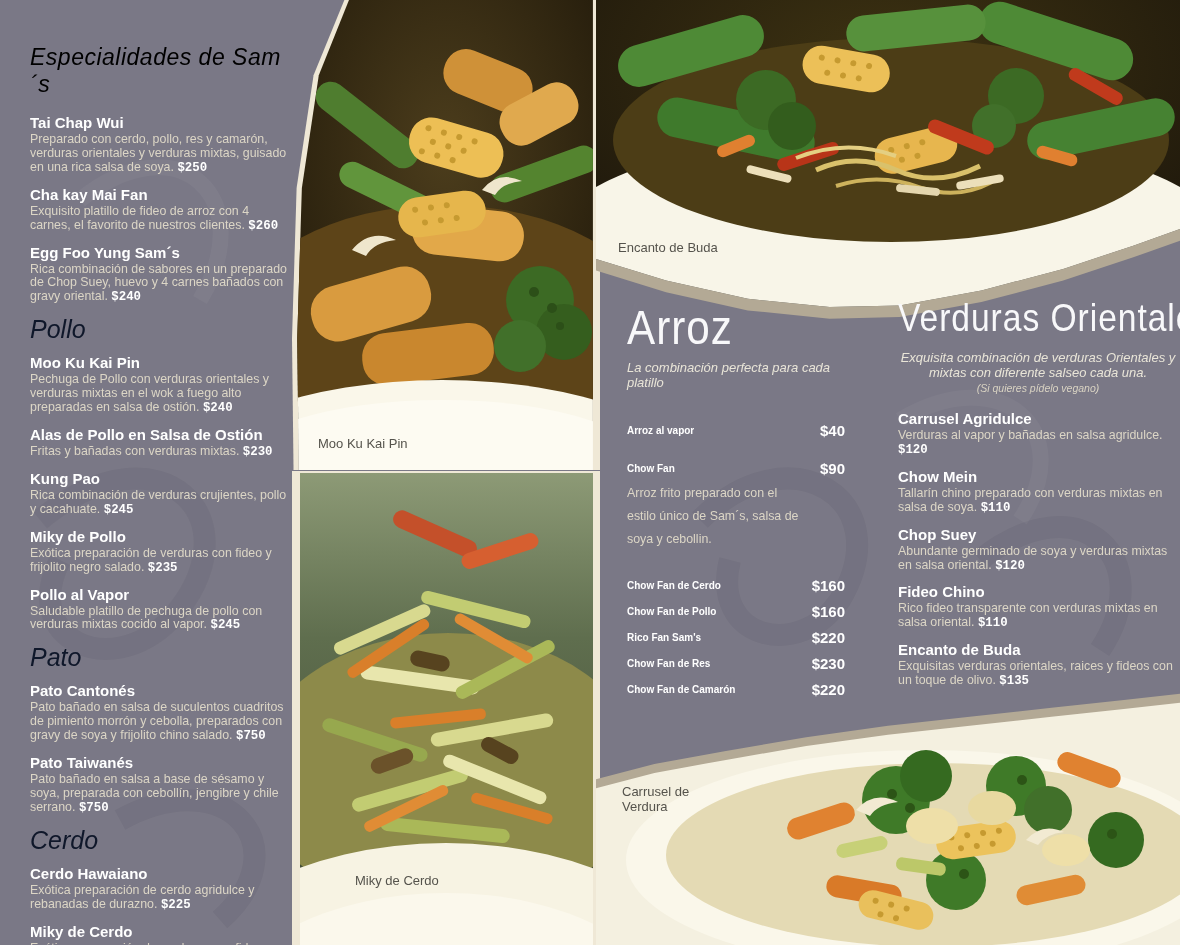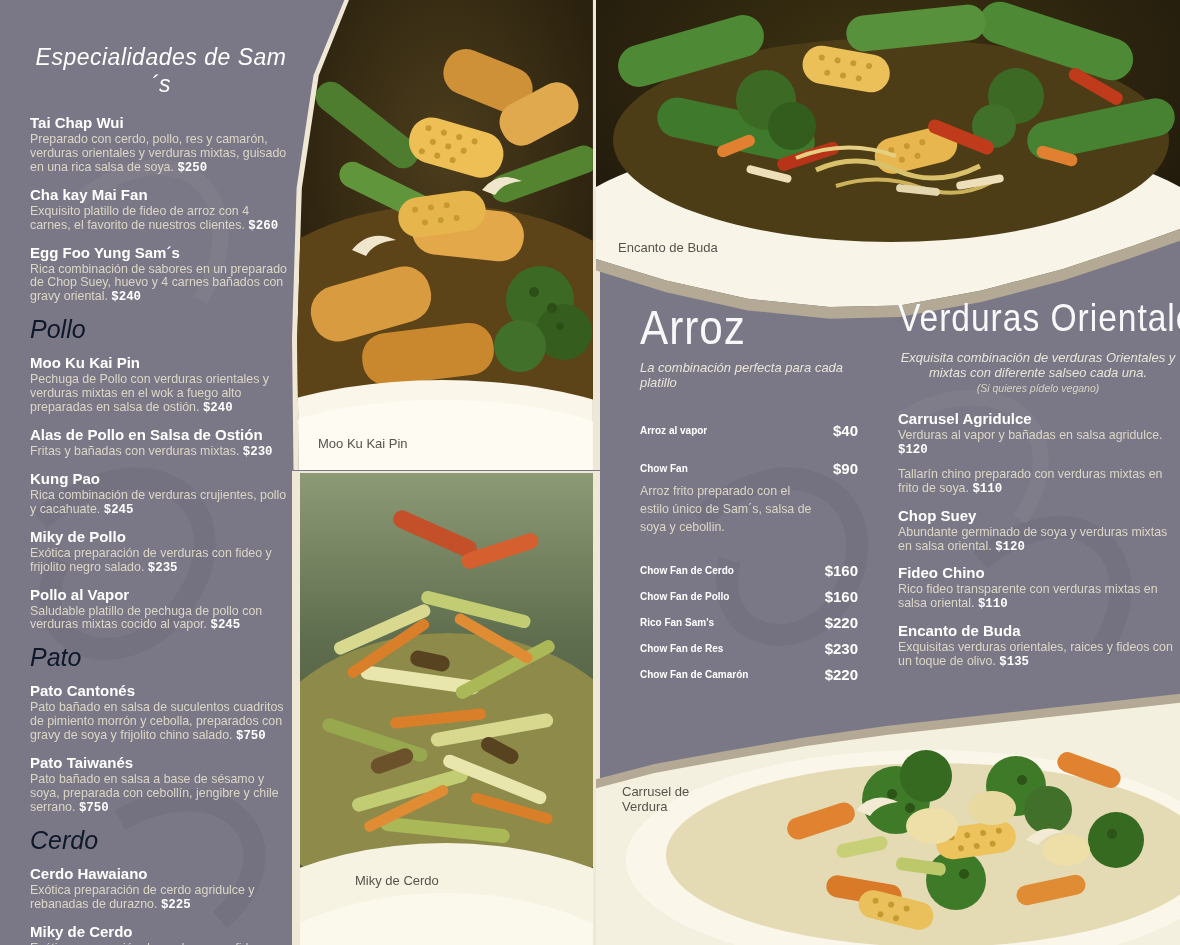--- a/index.html
+++ b/index.html
@@ -2,22 +2,22 @@
 <html><head>
 <meta charset="utf-8">
 <style>
   html,body{margin:0;padding:0;}
   .page{position:relative;width:1180px;height:945px;overflow:hidden;
         background:#7a7886;font-family:"Liberation Sans",sans-serif;color:#fff;}
   .wm{position:absolute;left:0;top:0;pointer-events:none;}
 
   
   .col-left{position:absolute;left:30px;top:44px;width:262px;z-index:5;}
-  .script-title{font-style:italic;font-weight:400;font-size:23px;color:#ffffff;
-                letter-spacing:.5px;margin:0 0 16px 0;text-align:center;}
+  .script-title{font-style:italic;font-weight:400;font-size:23px;color:#000000;
+                letter-spacing:.5px;margin:0 0 16px 0;}
   .cat-title{font-style:italic;font-weight:400;font-size:25px;color:#0f172a;margin:4px 0 10px 0;}
   .dish{margin-bottom:10px;}
   .dish h3{font-size:15px;font-weight:bold;color:#fff;margin:0;line-height:17px;}
   .dish p{font-size:12.4px;line-height:13.9px;color:#dcd6c6;margin:2px 0 0 0;}
   .price{color:#fff;font-weight:bold;font-family:Liberation Mono, monospace;}
 
   
   .photo,.under{position:absolute;}
   .caption{position:absolute;font-size:13px;color:#55534c;z-index:6;line-height:15px;}
 
@@ -38,34 +38,34 @@
   .p-topright{left:596px;top:0;width:584px;height:332px;z-index:3;
       clip-path:polygon(0 0,100% 0,100% 69%,92% 74%,80% 81%,66% 87.5%,52% 92%,40% 92.5%,26% 90%,12% 84.5%,0 78%);}
 
   
   .u-botright{left:596px;top:690px;width:584px;height:255px;background:#b3a995;z-index:2;
       clip-path:polygon(0 100%,100% 100%,100% 1.5%,90% 4%,78% 7%,64% 10.5%,50% 14%,36% 18.5%,22% 24%,10% 29%,0 35%);}
   .p-botright{left:596px;top:690px;width:584px;height:255px;z-index:3;
       clip-path:polygon(0 100%,100% 100%,100% 5%,90% 7.5%,78% 10.5%,64% 14%,50% 17.5%,36% 22%,22% 27.5%,10% 32.5%,0 38.5%);}
 
   
-  .col-arroz{position:absolute;left:640px;top:300px;width:218px;z-index:5;}
+  .col-arroz{position:absolute;left:627px;top:300px;width:218px;z-index:5;}
   .col-verduras{position:absolute;left:898px;top:296px;width:280px;z-index:5;}
   .thin-title{font-weight:400;color:#f8f8fa;margin:0;letter-spacing:1px;
               transform:scale(.96,1.1);transform-origin:left top;}
   .t-arroz{font-size:44px;}
   .t-verduras{font-size:35px;white-space:nowrap;}
   .subtitle{font-style:italic;font-size:13px;color:#e9e5d8;margin:10px 0 0 0;line-height:15px;}
   .sub-center{text-align:center;margin-top:14px;}
   .vnote{font-size:10.5px;font-style:italic;color:#d9d3c3;text-align:center;margin:2px 0 0 0;}
   .rows{margin-top:32px;}
   .prow{display:flex;justify-content:space-between;margin-bottom:9px;}
   .pname{font-size:10px;font-weight:bold;line-height:17px;}
   .pprice{font-size:15px;font-weight:bold;line-height:17px;}
-  .rowdesc{font-size:12.4px;line-height:18px;color:#dcd6c6;margin:-4px 0 14px 0;width:175px;}
+  .rowdesc{font-size:12.4px;line-height:23px;color:#dcd6c6;margin:-4px 0 14px 0;width:175px;}
   .gap{height:12px;}
   .vitems{margin-top:16px;}
 </style>
 </head>
 <body>
 
 <div class="page">
 
   <svg class="wm" width="1180" height="945" viewBox="0 0 1180 945">
     <g fill="none" stroke="rgba(25,25,40,0.05)" stroke-width="22">
@@ -388,21 +388,22 @@
   <div class="col-verduras">
     <h1 class="thin-title t-verduras">Verduras Orientales</h1>
     <p class="subtitle sub-center">Exquisita combinación de verduras Orientales y mixtas con diferente salseo cada una.</p>
     <p class="vnote">(Si quieres pídelo vegano)</p>
     <div class="vitems">
       <div class="dish">
         <h3>Carrusel Agridulce</h3>
         <p><span>Verduras al vapor y bañadas en salsa agridulce.</span> <b class="price">$120</b></p>
       </div>
       <div class="dish">
-        <p><span>Tallarín chino preparado con verduras mixtas en frito de soya.</span> <b class="price">$110</b></p>
+        <h3>Chow Mein</h3>
+        <p><span>Tallarín chino preparado con verduras mixtas en salsa de soya.</span> <b class="price">$110</b></p>
       </div>
       <div class="dish">
         <h3>Chop Suey</h3>
         <p><span>Abundante germinado de soya y verduras mixtas en salsa oriental.</span> <b class="price">$120</b></p>
       </div>
       <div class="dish">
         <h3>Fideo Chino</h3>
         <p><span>Rico fideo transparente con verduras mixtas en salsa oriental.</span> <b class="price">$110</b></p>
       </div>
       <div class="dish">

